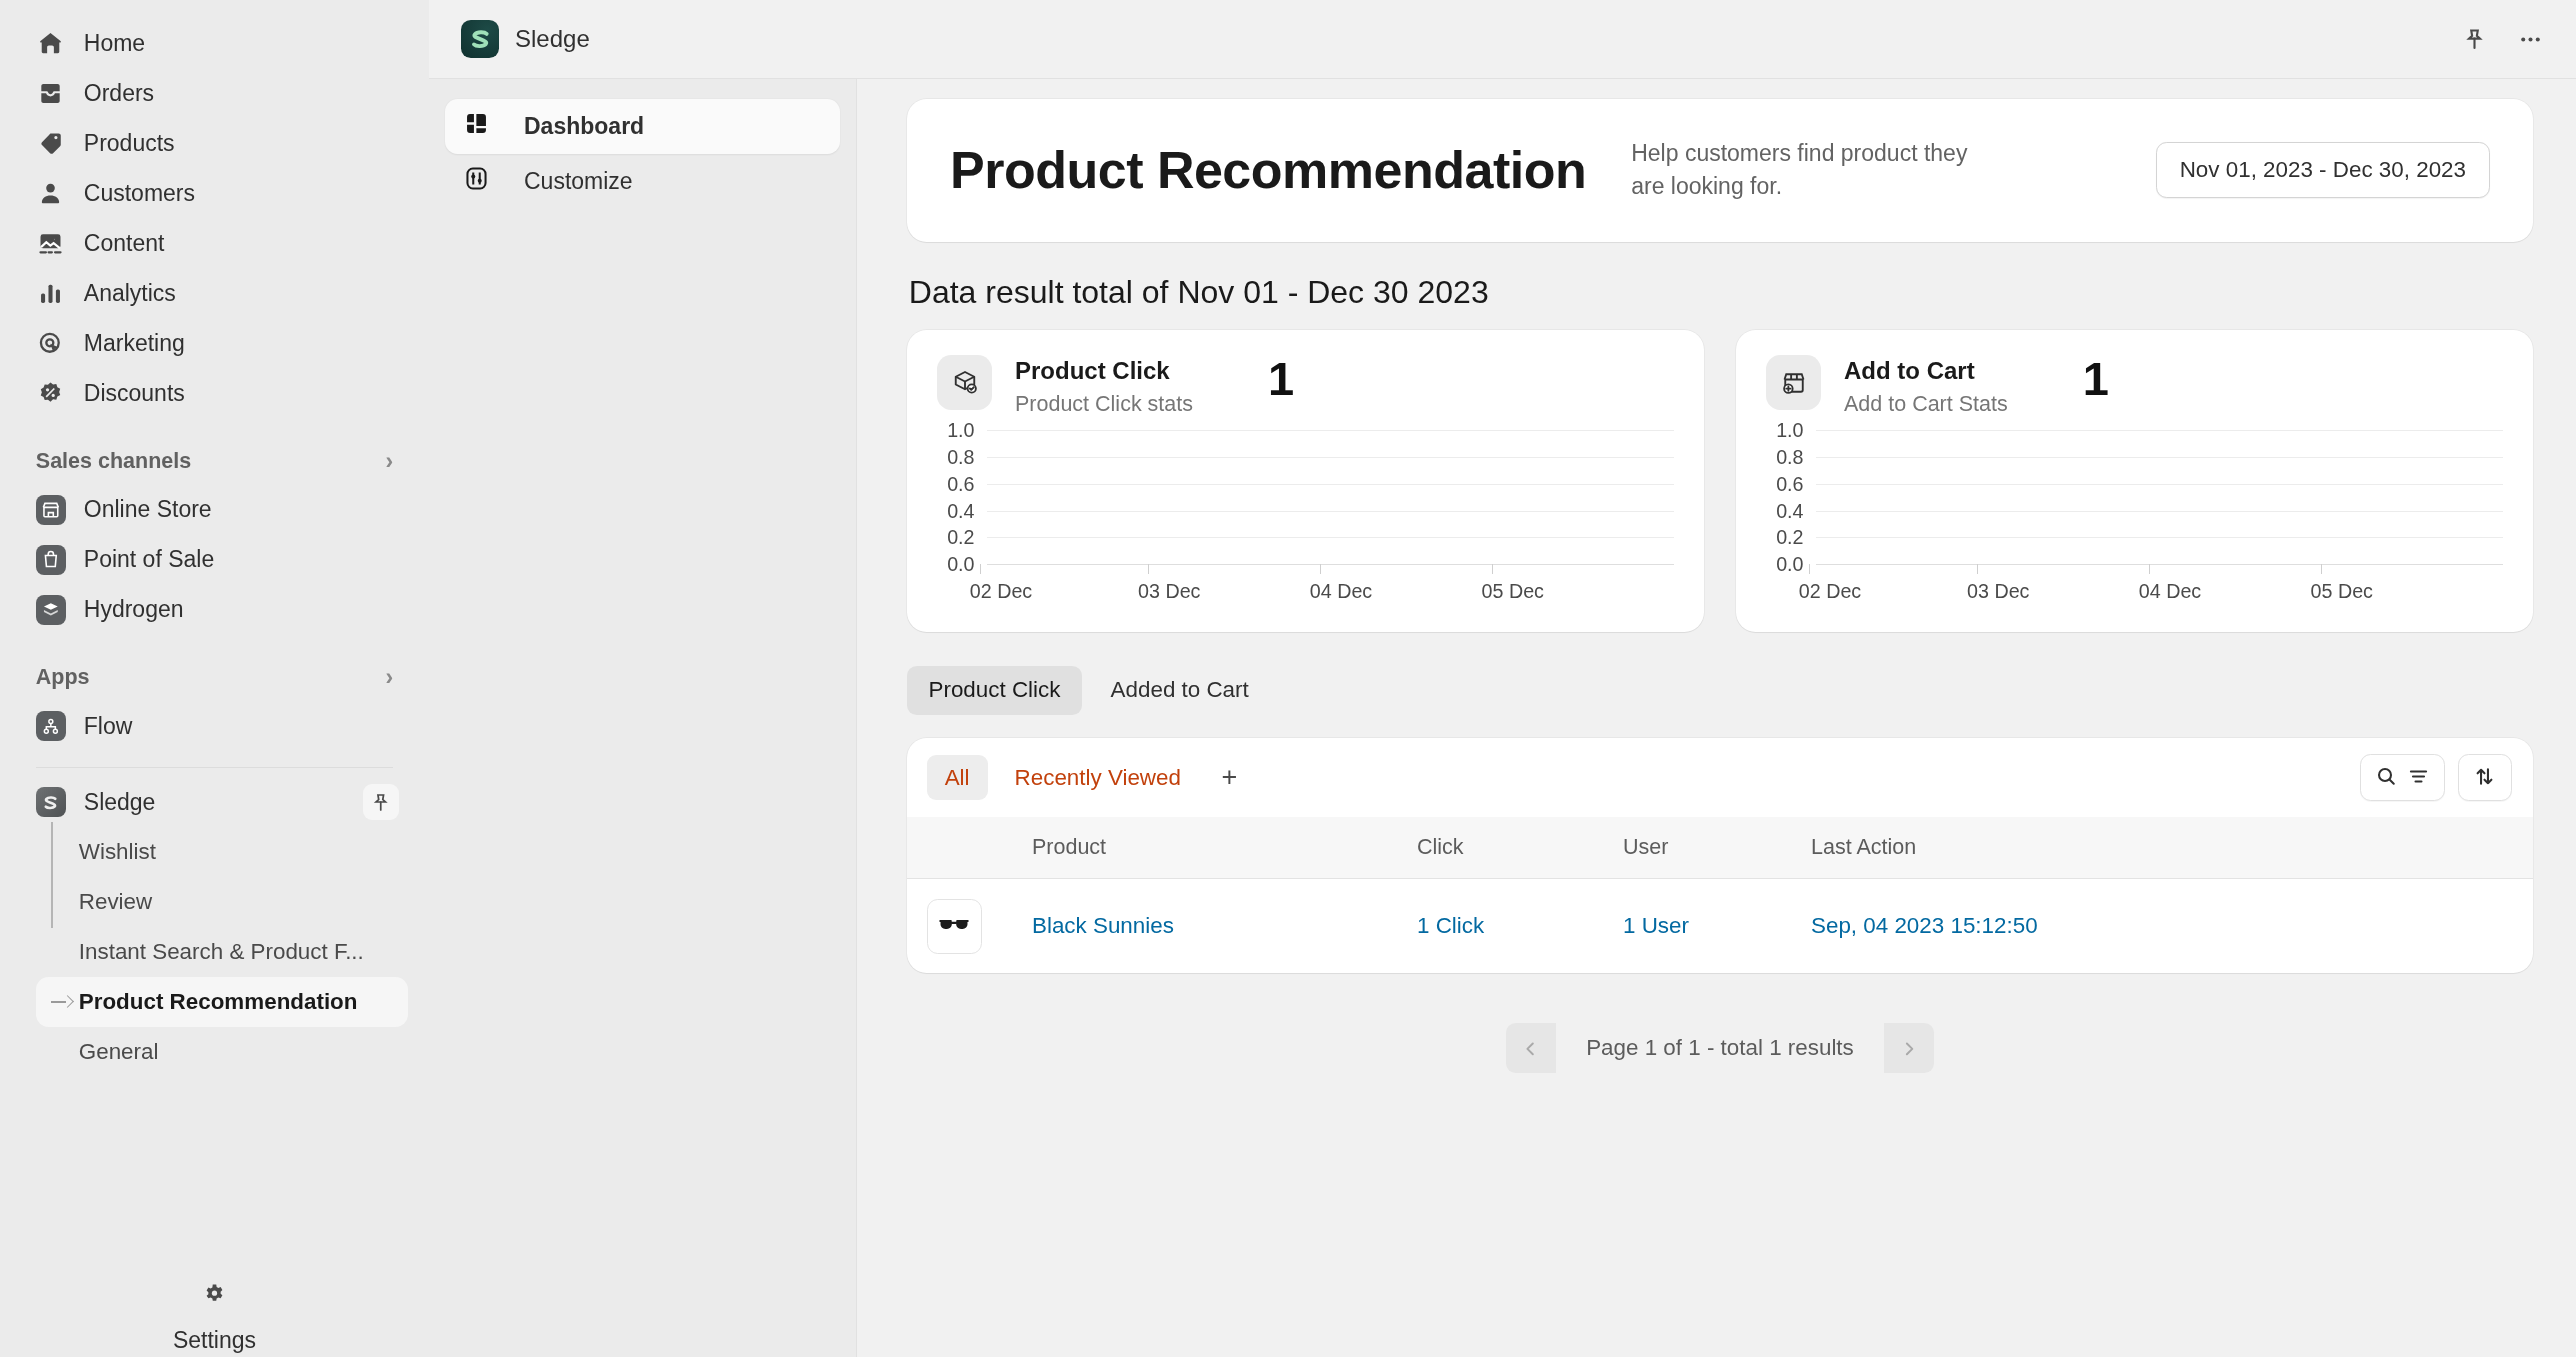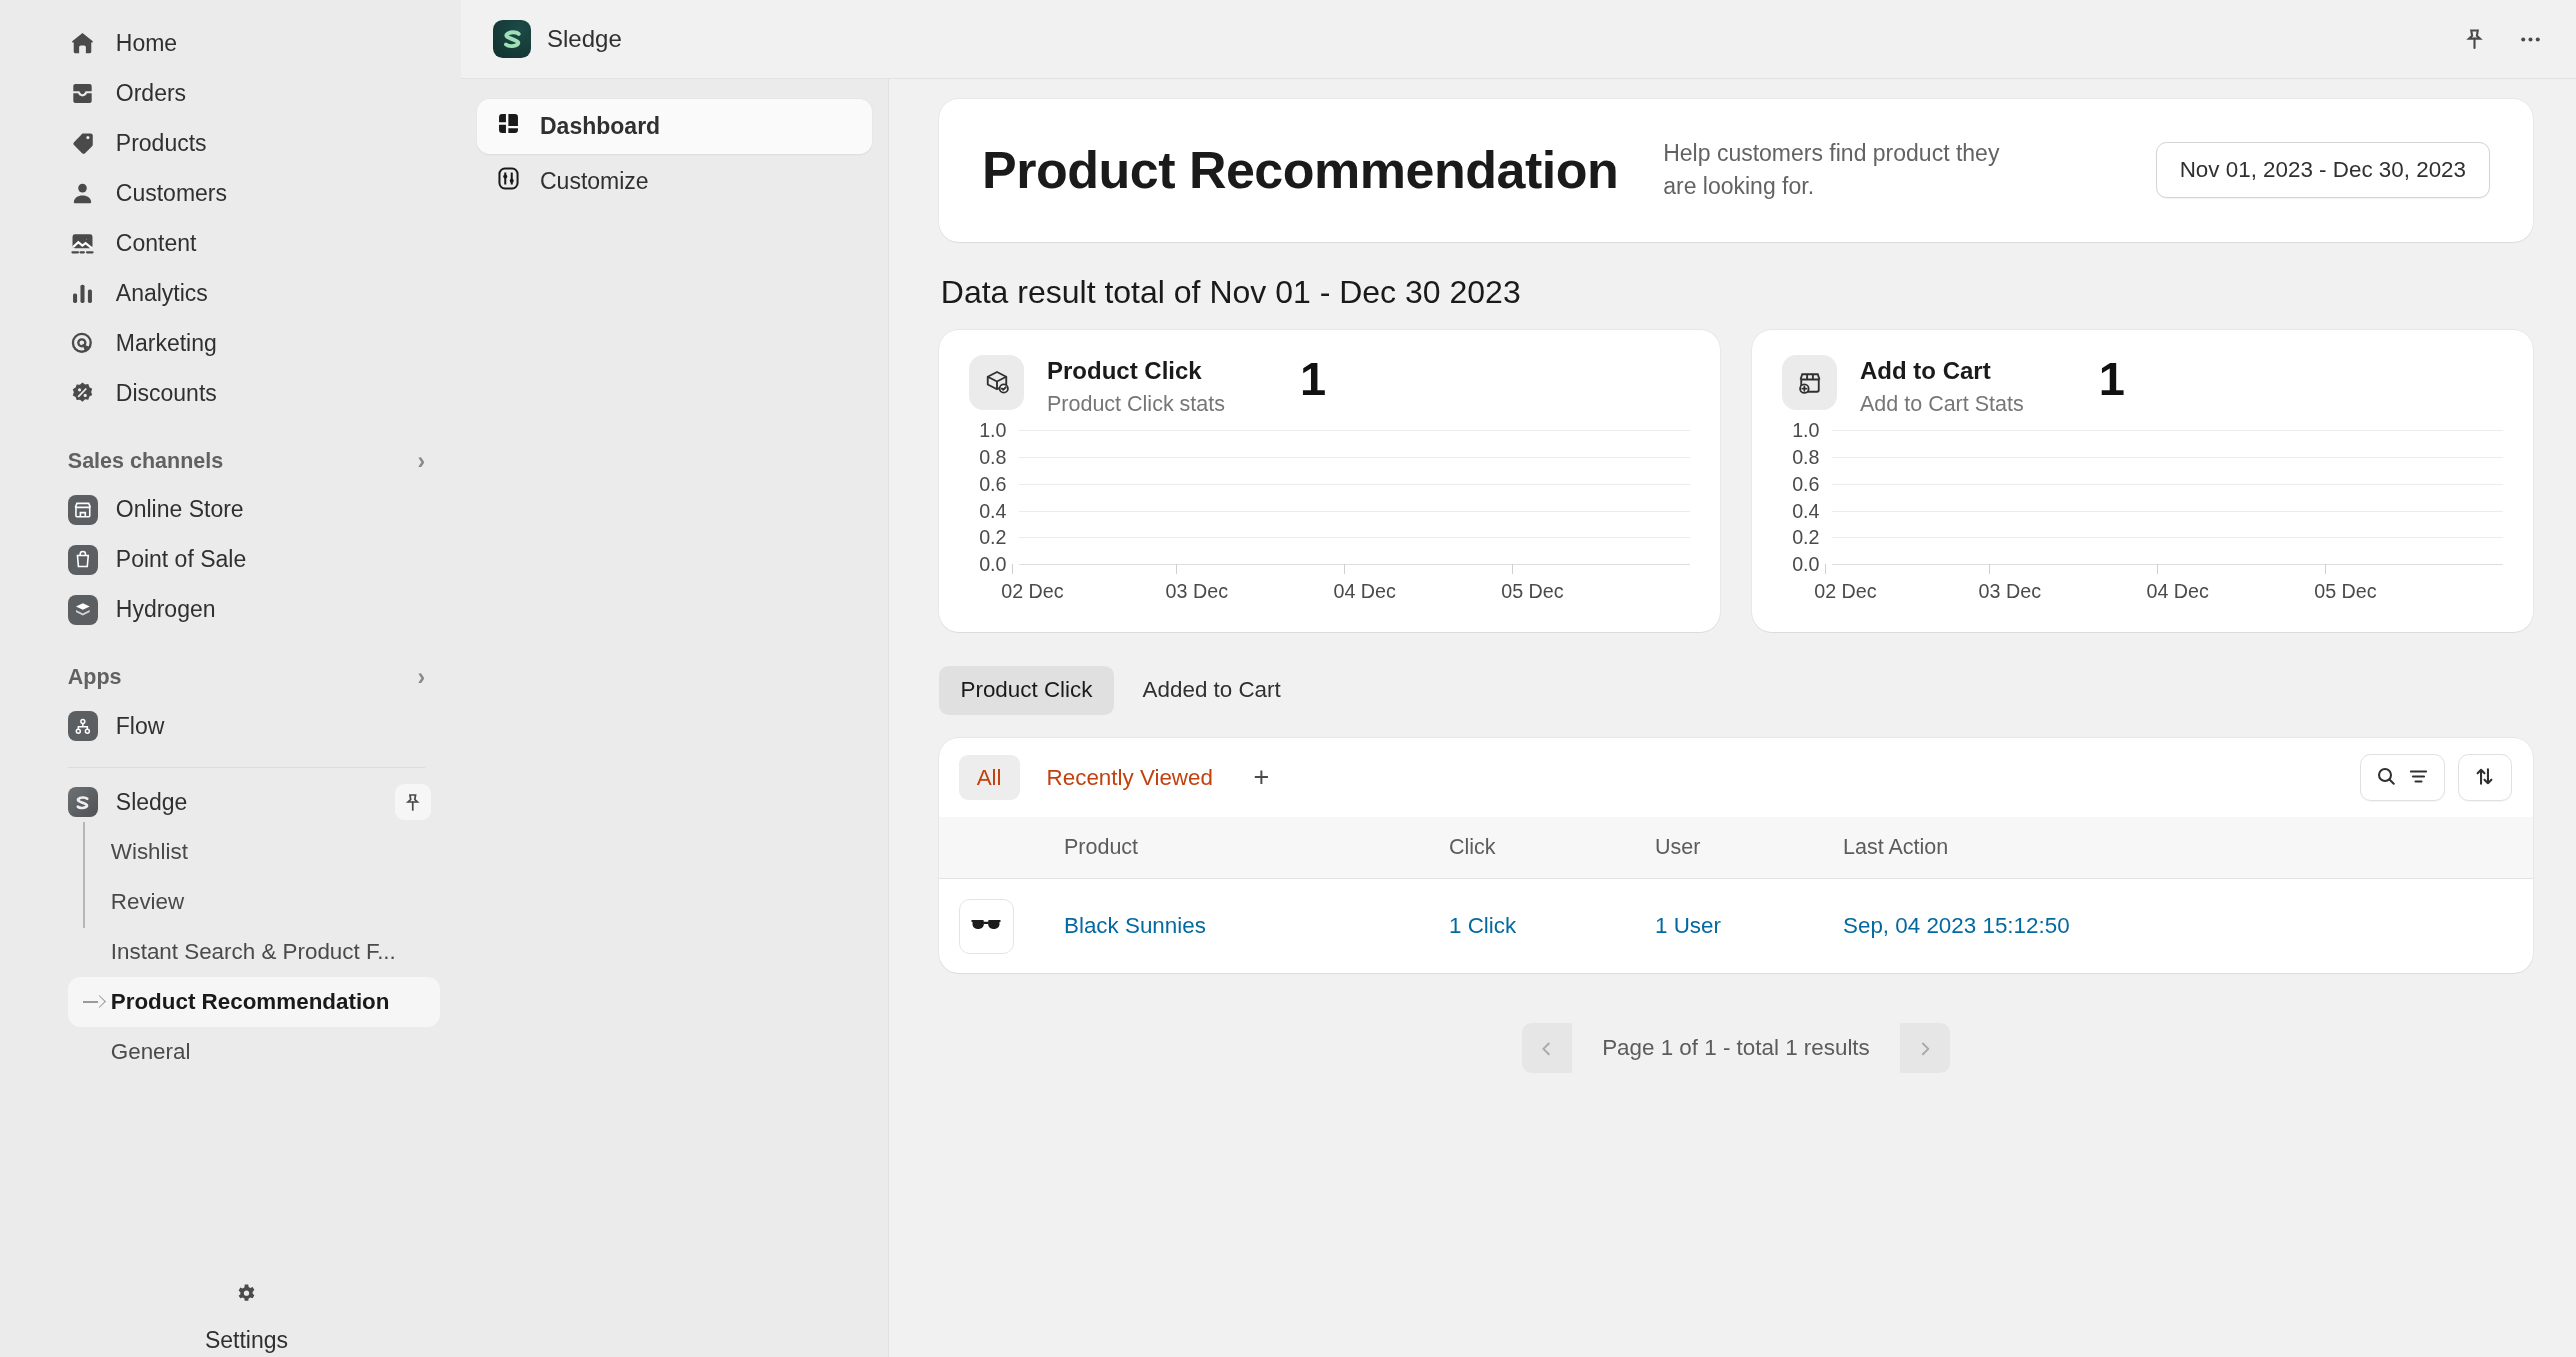--- a/index.html
+++ b/index.html
@@ -4,21 +4,21 @@
 <style>
   * { box-sizing: border-box; margin: 0; padding: 0; }
   html, body {
     width: 2576px; height: 1358px;
     background: #ebebeb;
     font-family: "Liberation Sans", sans-serif;
     overflow: hidden;
     -webkit-font-smoothing: antialiased;
   }
 
-  .app { display: flex; width: 2576px; height: 1358px; position: relative; padding-left: 32px; }
+  .app { display: flex; width: 2576px; height: 1358px; position: relative; }
 
   
   .shop-sidebar {
     width: 429px; height: 1358px;
     background: #ebebeb;
     flex-shrink: 0;
     padding: 18px 21.5px 0 21.5px;
     display: flex; flex-direction: column;
     position: relative;
   }
@@ -118,21 +118,21 @@
   .body-area { flex: 1; display: flex; min-height: 0; }
 
   
   .app-nav {
     width: 428px; flex-shrink: 0;
     background: #ebebeb;
     border-right: 0.9px solid #e1e1e1;
     padding: 19.7px 16px 0 16px;
   }
   .app-nav-item {
-    display: flex; align-items: center; gap: 18px;
+    display: flex; align-items: center; gap: 34px;
     height: 55px; padding: 0 18px; border-radius: 12.5px;
     font-size: 23px; color: #303030; cursor: pointer;
   }
   .app-nav-item.active { background: #fafafa; font-weight: bold; box-shadow: 0 0.9px 1.8px rgba(0,0,0,.07); }
 
   
   .main {
     flex: 1; min-width: 0;
     background: #f1f1f1;
     padding: 19.7px 43px 0 50px;

